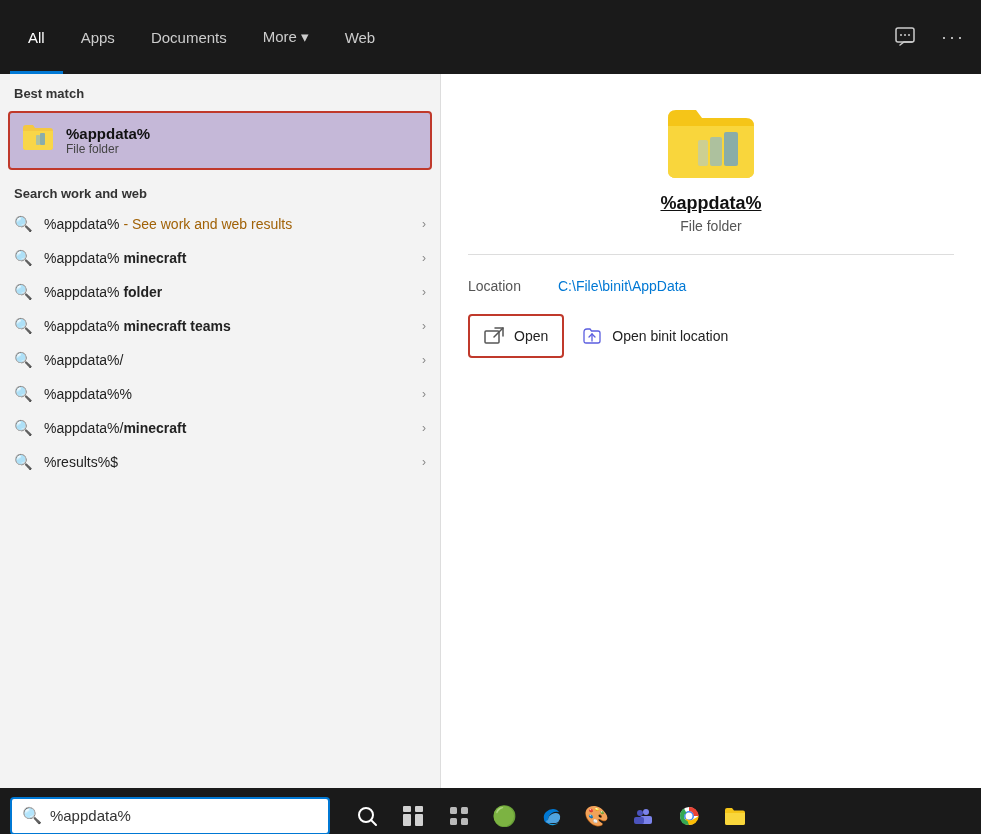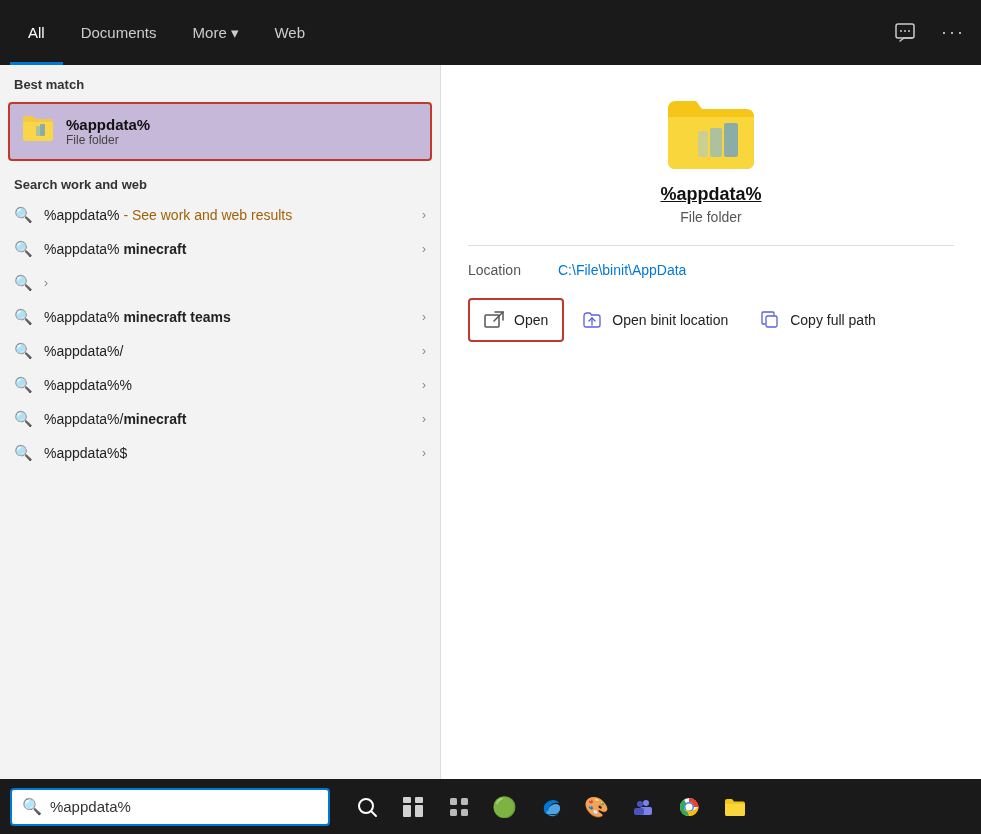--- a/index.html
+++ b/index.html
@@ -1,21 +1,21 @@
 <!DOCTYPE html>
 <html><head>
   <meta charset="utf-8">
   <style>
     * { margin: 0; padding: 0; box-sizing: border-box; }
     body { width: 981px; height: 834px; font-family: 'Segoe UI', sans-serif; background: #f3f3f3; overflow: hidden; }
 
     
     .top-nav {
       background: #1a1a1a;
-      height: 65px;
+      height: 74px;
       display: flex;
       align-items: center;
       padding: 0 10px;
       position: relative;
     }
     .top-nav .nav-tabs {
       display: flex;
       align-items: center;
       gap: 0;
       height: 100%;
@@ -171,20 +171,21 @@
       background: #ddd;
       margin-bottom: 16px;
     }
 
     .right-location-row {
       width: 90%;
       display: flex;
       gap: 20px;
       align-items: center;
       margin-bottom: 20px;
+      margin-top: 7px;
     }
 
     .location-label {
       font-size: 14px;
       color: #555;
       min-width: 70px;
     }
 
     .location-value {
       font-size: 14px;
@@ -295,20 +296,23 @@
       height: 28px;
     }
   </style>
 </head>
 <body>
 
 <div class="top-nav">
   <div class="nav-tabs">
     <div class="nav-tab active">
       <span>All</span>
+    </div>
+    <div class="nav-tab">
+      <span>Apps</span>
     </div>
     <div class="nav-tab">
       <span>Documents</span>
     </div>
     <div class="nav-tab">
       <span>More ▾</span>
     </div>
     <div class="nav-tab">
       <span>Web</span>
     </div>
@@ -362,20 +366,23 @@
     <div class="search-item">
       <div class="search-icon">🔍</div>
       <div class="search-text">
         <span>%appdata% </span><span class="bold">minecraft</span>
       </div>
       <div class="arrow">›</div>
     </div>
 
     <div class="search-item">
       <div class="search-icon">🔍</div>
+      <div class="search-text">
+        <span>%appdata% </span><span class="bold">folder</span>
+      </div>
       <div class="arrow">›</div>
     </div>
 
     <div class="search-item">
       <div class="search-icon">🔍</div>
       <div class="search-text">
         <span>%appdata% </span><span class="bold">minecraft teams</span>
       </div>
       <div class="arrow">›</div>
     </div>
@@ -400,21 +407,21 @@
       <div class="search-icon">🔍</div>
       <div class="search-text">
         <span>%appdata%/</span><span class="bold">minecraft</span>
       </div>
       <div class="arrow">›</div>
     </div>
 
     <div class="search-item">
       <div class="search-icon">🔍</div>
       <div class="search-text">
-        <span>%appdata%$</span>
+        <span>%results%$</span>
       </div>
       <div class="arrow">›</div>
     </div>
   </div>
 
   <div class="right-panel">
 
     <div style="margin-bottom:10px;">
       <svg width="90" height="75" viewBox="0 0 90 75" fill="none">
         <path d="M2 14 Q2 6 10 6 L30 6 L36 14 L80 14 Q88 14 88 22 L88 66 Q88 74 80 74 L10 74 Q2 74 2 66 Z" fill="#f5c518"></path>
@@ -452,29 +459,20 @@
         <div class="action-icon">
           <svg width="18" height="18" viewBox="0 0 18 18" fill="none">
             <path d="M1 5 Q1 2 4 2 L7 2 L8.5 4 L15 4 Q17 4 17 6 L17 14 Q17 16 15 16 L3 16 Q1 16 1 14 Z" stroke="#5b5edf" stroke-width="1.3" fill="none"></path>
             <path d="M6 10 L9 7 L12 10" stroke="#5b5edf" stroke-width="1.3" stroke-linecap="round"></path>
             <line x1="9" y1="7" x2="9" y2="14" stroke="#5b5edf" stroke-width="1.3" stroke-linecap="round"></line>
           </svg>
         </div>
         <span class="action-label">Open binit location</span>
       </div>
 
-      <div class="action-btn">
-        <div class="action-icon">
-          <svg width="18" height="18" viewBox="0 0 18 18" fill="none">
-            <rect x="5" y="5" width="11" height="11" rx="1.5" stroke="#5b5edf" stroke-width="1.3"></rect>
-            <path d="M4 13 L2 13 Q1 13 1 12 L1 2 Q1 1 2 1 L12 1 Q13 1 13 2 L13 4" stroke="#5b5edf" stroke-width="1.3" stroke-linecap="round"></path>
-          </svg>
-        </div>
-        <span class="action-label">Copy full path</span>
-      </div>
     </div>
   </div>
 </div>
 
 <div class="taskbar">
 
   <div class="search-box-container">
     <span class="search-box-icon">🔍</span>
     <span class="search-box-input">%appdata%</span>
   </div>

